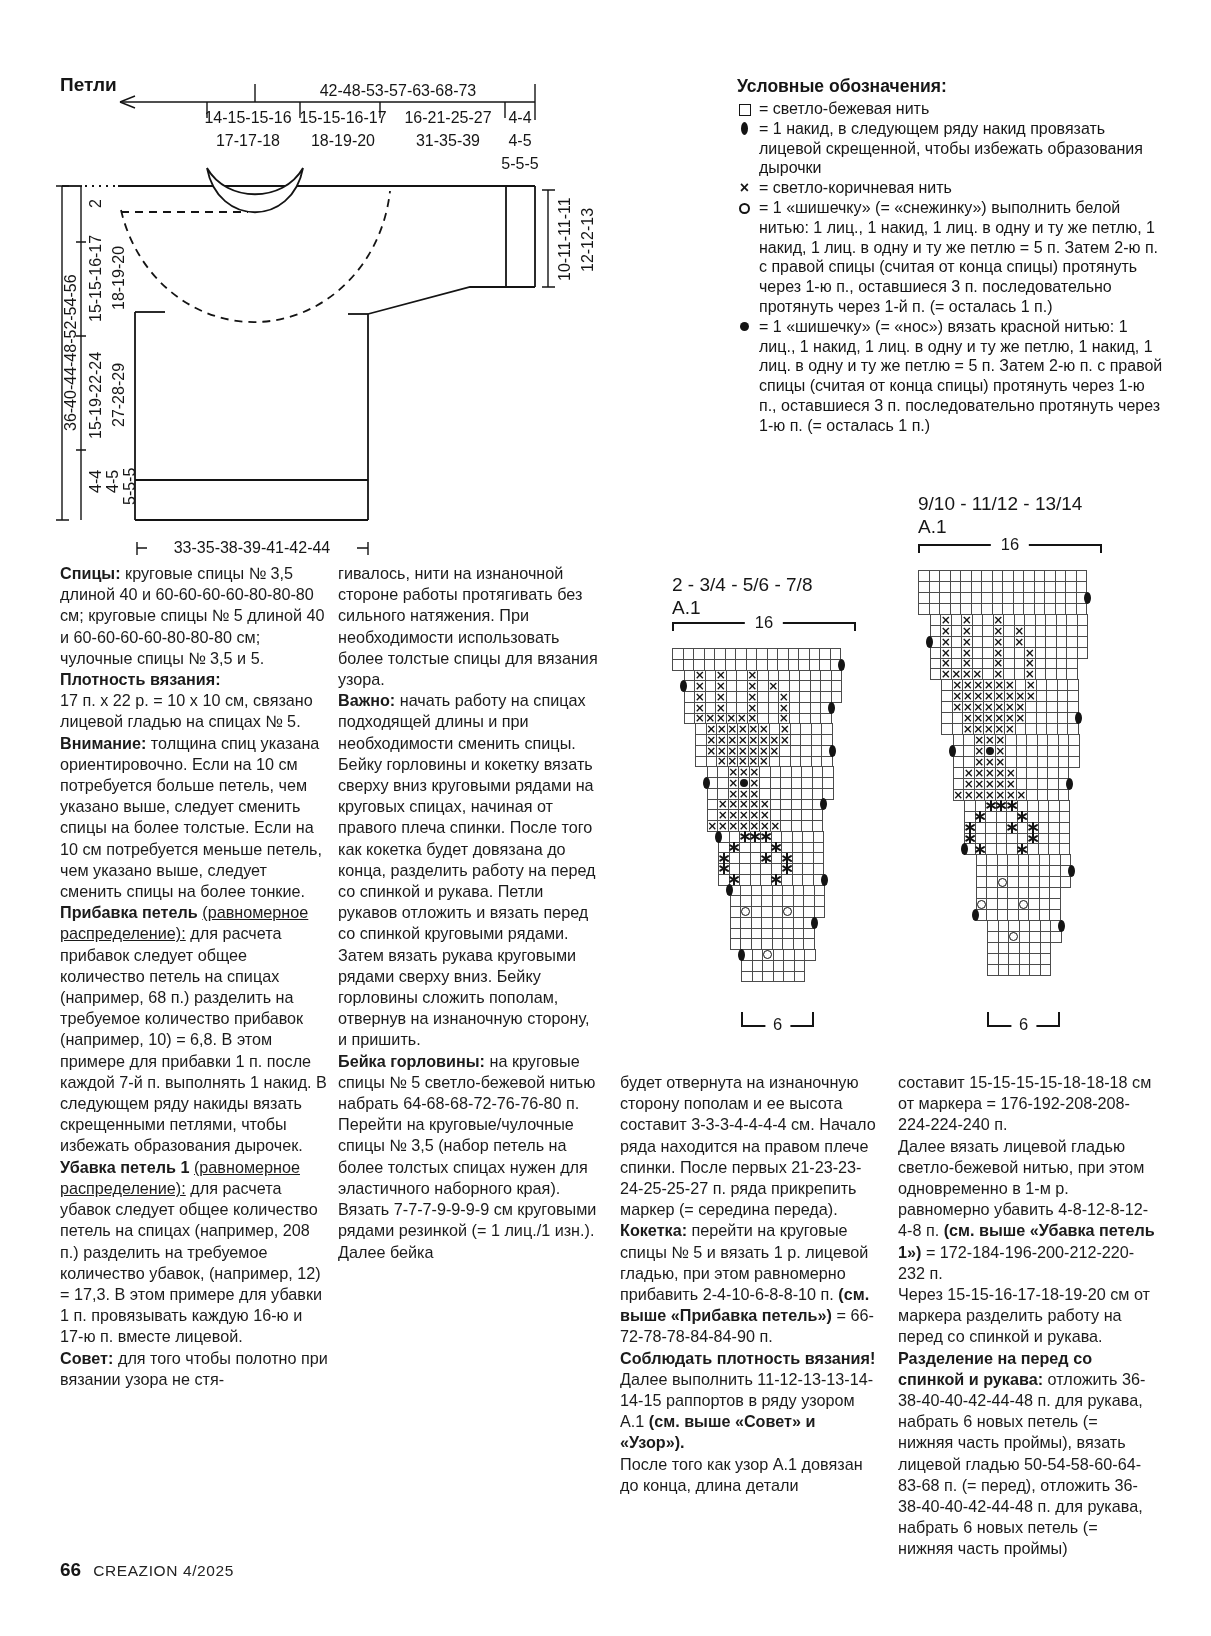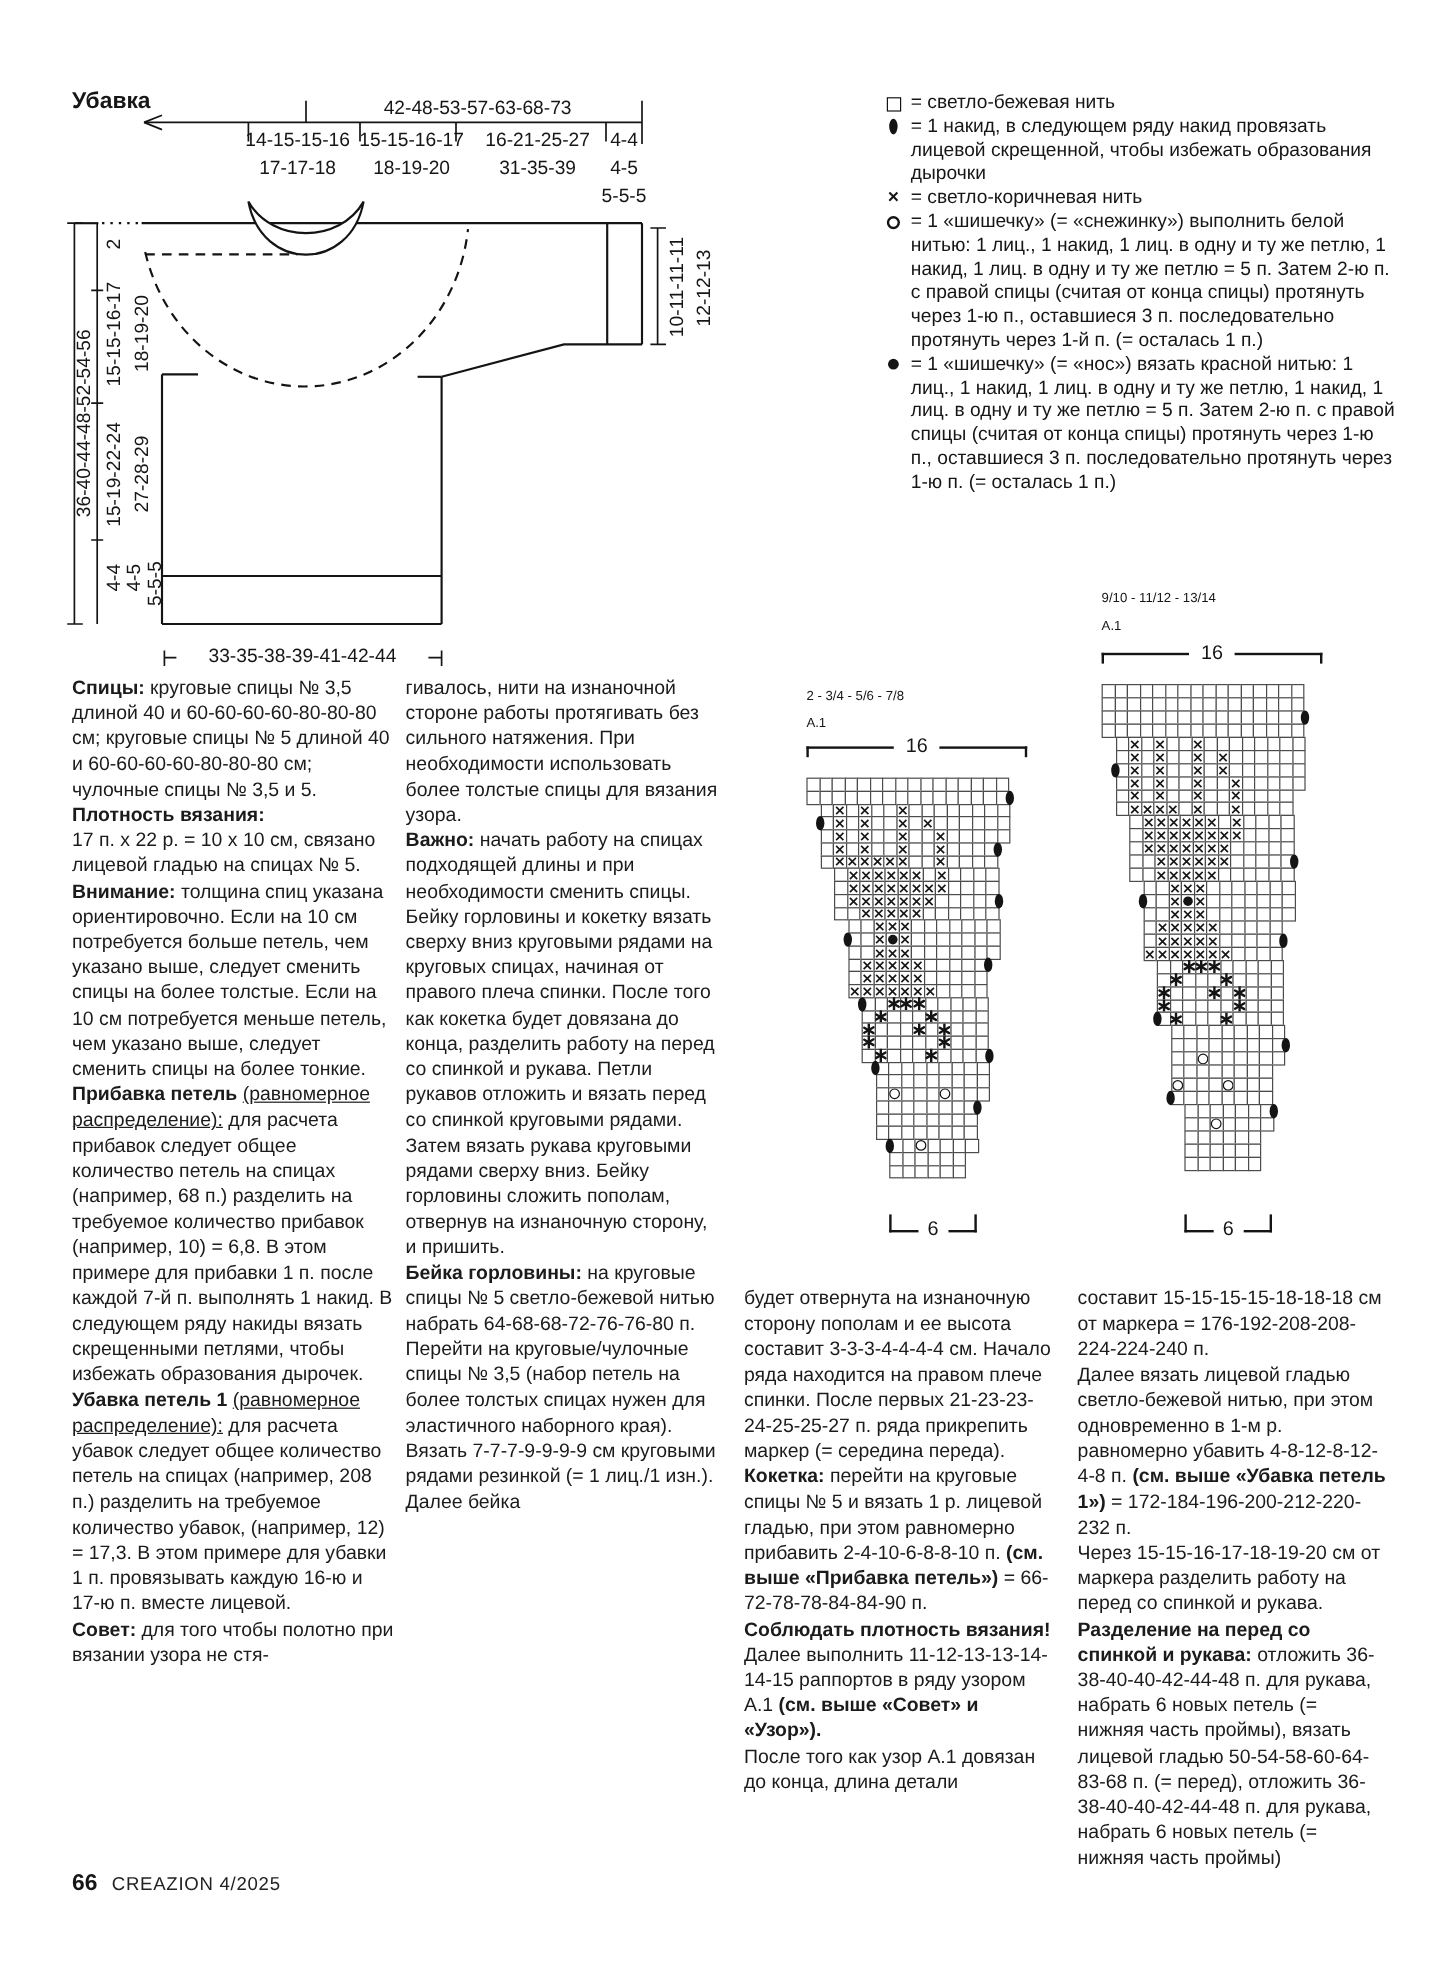--- a/index.html
+++ b/index.html
@@ -39,21 +39,21 @@
   .crow{display:flex;margin-top:-1px}
   .cc{box-sizing:border-box;border:1px solid #4c4c4c;margin-left:-1px;background:#fff;flex:none;
       display:flex;align-items:center;justify-content:center;position:relative;
       font:bold 12px/1 "DejaVu Sans",sans-serif;color:#161616}
   .rg{width:7px;height:7px;border:1.8px solid #141414;border-radius:50%;display:block}
   .dt{width:8px;height:8px;background:#141414;border-radius:50%;display:block}
   .dr{position:absolute;top:50%;width:7px;height:12px;margin-top:-6px;background:#141414;
       border-radius:50%;z-index:2}
   .dr.dl{left:-4.5px}
   .dr.drr{right:-4.5px}
-  .chlabel{position:absolute;font-size:11px;white-space:nowrap}
+  .chlabel{position:absolute;font-size:19px;white-space:nowrap}
   .brk{position:absolute;border-top:2px solid #141414;height:10px}
   .brk i{position:absolute;top:-2px;width:2px;height:9px;background:#141414}
   .brk i.l{left:0}.brk i.r{right:0}
   .brk span{position:absolute;left:50%;top:-11px;transform:translateX(-50%);
             background:#fff;padding:0 10px;font-size:16.5px}
   .brkb{position:absolute;border:2px solid #141414;border-top:none;height:13px}
   .brkb span{position:absolute;left:50%;top:3px;transform:translateX(-50%);
              background:#fff;padding:0 8px;font-size:16.5px}
   #footer{position:absolute;left:60px;top:1559px;display:flex;align-items:baseline;gap:12px}
   #footer .pg{font-size:19px;font-weight:bold}
@@ -93,21 +93,21 @@
     <path d="M368,314 V520"></path>
     <path d="M135,312 H165"></path>
     <path d="M135,312 V520"></path>
     <path d="M135,520 H368"></path>
     <path d="M135,480 H368"></path>
 
     <path d="M207,168 C227,203 283,203 303,168 C292,227 218,227 207,168 Z" fill="#ffffff"></path>
   </g>
 </svg>
 
-<div class="abs h1" style="left:60px;top:74px">Убавка</div>
+<div class="abs h1" style="left:60px;top:74px">Петли</div>
 
 <div class="abs meas ctr" style="left:283px;top:82px;width:230px">42-48-53-57-63-68-73</div>
 <div class="abs meas ctr" style="left:188px;top:109px;width:120px">14-15-15-16</div>
 <div class="abs meas ctr" style="left:188px;top:132px;width:120px">17-17-18</div>
 <div class="abs meas ctr" style="left:283px;top:109px;width:120px">15-15-16-17</div>
 <div class="abs meas ctr" style="left:283px;top:132px;width:120px">18-19-20</div>
 <div class="abs meas ctr" style="left:388px;top:109px;width:120px">16-21-25-27</div>
 <div class="abs meas ctr" style="left:388px;top:132px;width:120px">31-35-39</div>
 <div class="abs meas ctr" style="left:495px;top:109px;width:50px">4-4</div>
 <div class="abs meas ctr" style="left:495px;top:132px;width:50px">4-5</div>
@@ -120,20 +120,21 @@
 <div class="abs vtext" style="left:87px;top:340px;height:110px">15-19-22-24</div>
 <div class="abs vtext" style="left:110px;top:346px;height:98px">27-28-29</div>
 <div class="abs vtext" style="left:87px;top:452px;height:58px">4-4</div>
 <div class="abs vtext" style="left:104px;top:452px;height:58px">4-5</div>
 <div class="abs vtext" style="left:121px;top:452px;height:68px">5-5-5</div>
 <div class="abs vtext" style="left:556px;top:188px;height:102px">10-11-11-11</div>
 <div class="abs vtext" style="left:579px;top:193px;height:93px">12-12-13</div>
 <div class="abs meas ctr" style="left:147px;top:539px;width:210px;background:#fff">33-35-38-39-41-42-44</div>
 
 <div id="legend">
+  <div class="ltitle">Условные обозначения:</div>
   <div>
       <div class="litem">
         <span class="lsym">
           <i class="lsq"></i>
         </span>
         <span class="ltext">= светло-бежевая нить</span>
       </div>
       <div class="litem">
         <span class="lsym">
           <i class="ldr"></i>

